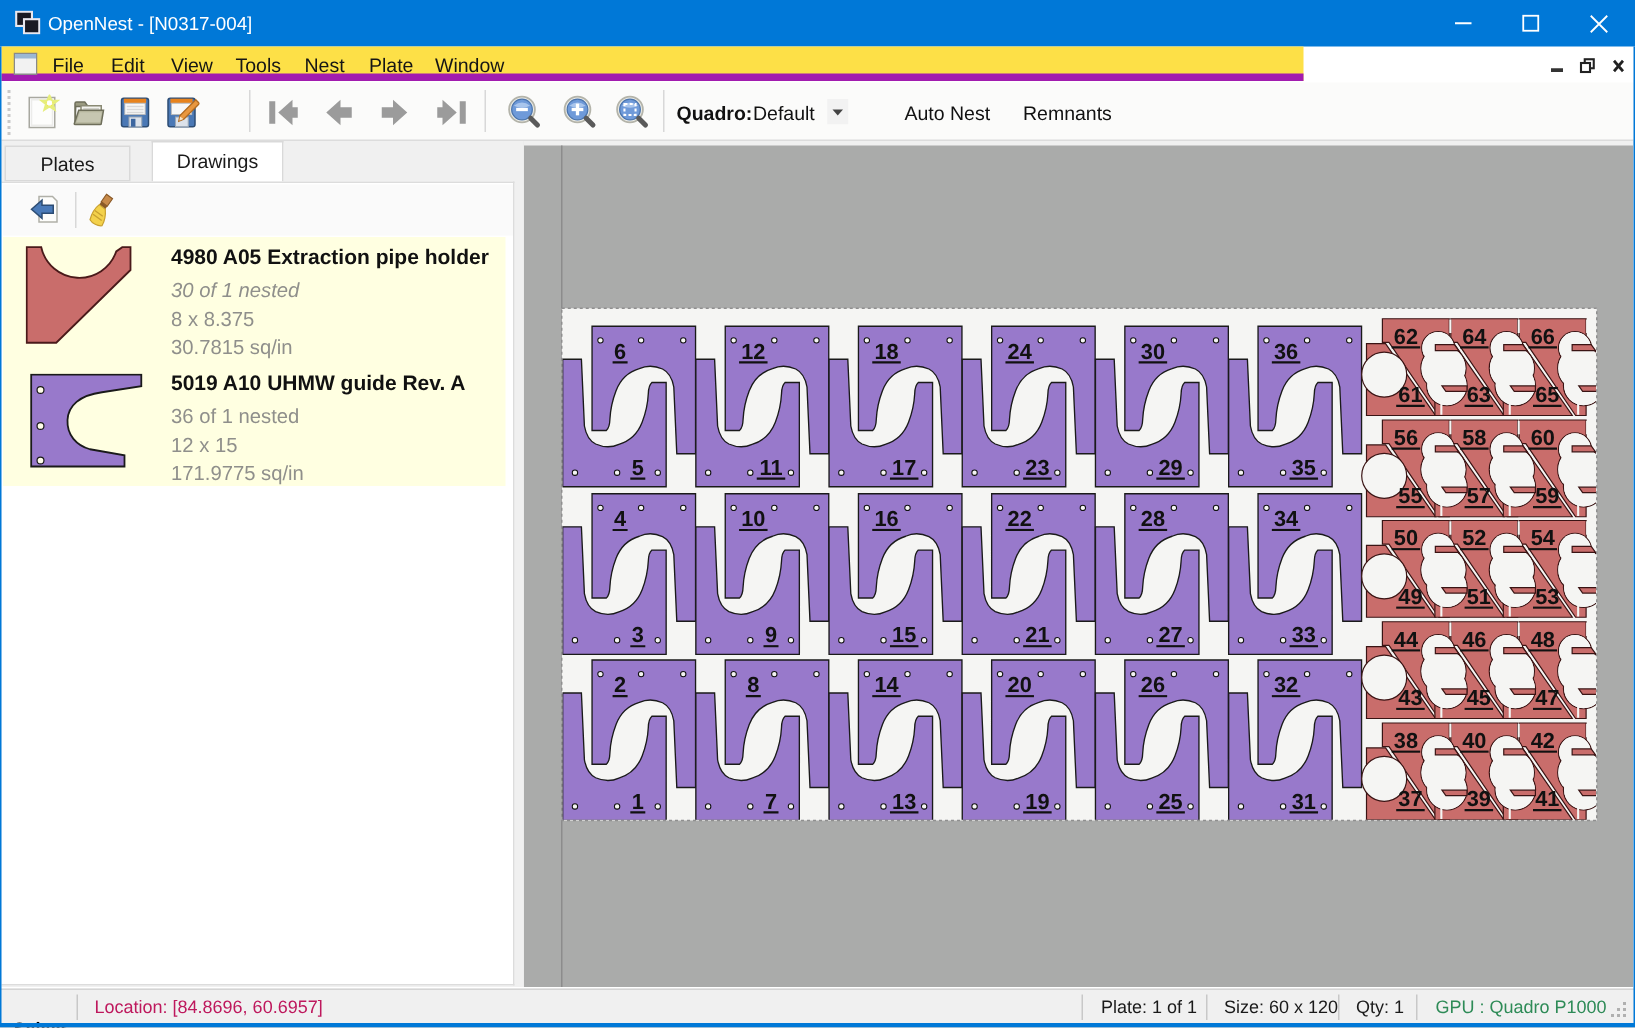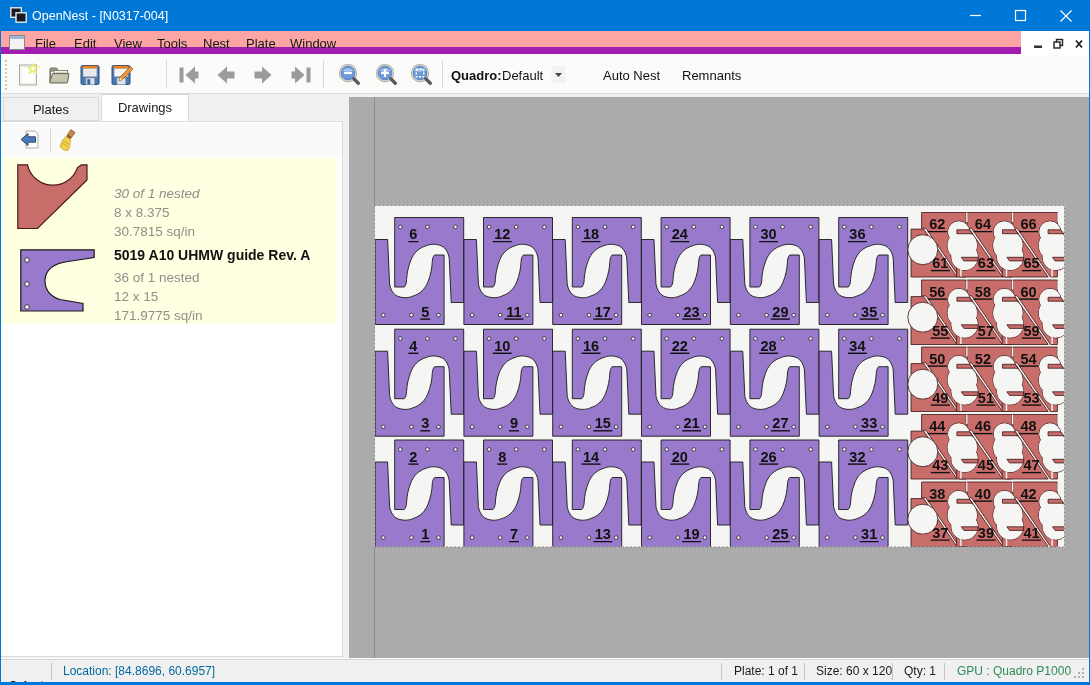--- a/index.html
+++ b/index.html
@@ -1,19 +1,19 @@
 <!DOCTYPE html>
 <html><head><meta charset="utf-8"><style>
 * { margin:0; padding:0; box-sizing:border-box; }
 html,body { width:1090px; height:685px; overflow:hidden; }
 body { font-family:"Liberation Sans",sans-serif; position:relative; background:#fff; }
 .abs { position:absolute; }
 .titlebar { left:0; top:0; width:1090px; height:31px; background:#0078d7; color:#fff; }
 .titletext { left:32px; top:8.5px; font-size:12.5px; color:#fff; }
-.menubar { left:1px; top:31px; width:1020px; height:23px; background:#fca5a5; border-bottom:7px solid #a21caf; }
+.menubar { left:1px; top:31px; width:868px; height:23px; background:#fde047; border-bottom:5px solid #a21caf; }
 .menuitem { position:absolute; top:5px; font-size:13px; color:#151515; }
 .toolbar { left:1px; top:55px; width:1088px; height:39px; background:#fbfbfa; border-bottom:1px solid #dcdcdc; }
 .tbtn { position:absolute; top:8px; width:24px; height:24px; }
 .tsep { position:absolute; top:5px; width:1px; height:28px; background:#d8d8d8; }
 .tlabel { position:absolute; top:12.5px; font-size:13px; color:#111; }
 .sidebar { left:1px; top:94px; width:348px; height:564px; background:#f0f0f0; }
 .tab { position:absolute; font-size:13px; color:#1a1a1a; text-align:center; }
 .sidecontent { position:absolute; left:0px; top:27px; width:342px; height:536px; background:#ffffff; border:1px solid #dcdcdc; border-left:none; }
 .minibar { position:absolute; left:1px; top:1px; width:340px; height:34px; background:#fafafa; }
 .itemlist { position:absolute; left:1px; top:36px; width:335px; height:166px; background:#ffffe1; }
@@ -635,60 +635,61 @@
 <g transform="translate(627.7,276.5)">
 <text x="26.3" y="16.5" font-family="Liberation Sans" font-size="14.5" font-weight="bold" fill="#111" text-anchor="middle">42</text>
           <line x1="16.8" y1="19.1" x2="35.8" y2="19.1" stroke="#111" stroke-width="1.4"></line>
 <text x="29.3" y="55.5" font-family="Liberation Sans" font-size="14.5" font-weight="bold" fill="#111" text-anchor="middle">41</text>
           <line x1="19.8" y1="58.1" x2="38.8" y2="58.1" stroke="#111" stroke-width="1.4"></line>
 </g>
 </g>
 </g>
 </svg>
 <div class="abs sidebar">
-  <div class="tab" style="left:2px;top:3px;width:96px;height:24px;background:#f0f0f0;border:1px solid #d9d9d9;line-height:24px;">Plates</div>
+  <div class="tab" style="left:2px;top:3px;width:84px;height:24px;background:#f0f0f0;border:1px solid #d9d9d9;line-height:24px;">Plates</div>
   <div class="tab" style="left:100px;top:0px;width:88px;height:27px;background:#ffffff;border:1px solid #d9d9d9;border-bottom:none;line-height:26px;">Drawings</div>
   <div class="sidecontent">
     <div class="minibar">
       <div class="abs" style="left:16px;top:5px;"><svg width="24" height="24" viewBox="0 0 24 24">
 <path d="M8,3 H17 L20,6 V20 H8 Z" fill="#fdfdfb" stroke="#b0b0a8" stroke-width="1"></path>
 <path d="M3,11.5 L10,5.5 V8.8 H17.5 V14.2 H10 V17.5 Z" fill="#4a7ab8" stroke="#2d4d74" stroke-width="1"></path>
 </svg></div>
       <div class="abs" style="left:48px;top:5px;width:1px;height:24px;background:#d8d8d8;"></div>
       <div class="abs" style="left:55px;top:5px;"><svg width="24" height="24" viewBox="0 0 24 24">
 <path d="M14,1.5 L18,4.5 L14.5,9.5 L10.5,6.5 Z" fill="#c78a4a" stroke="#8a5a28" stroke-width="0.8"></path>
 <path d="M10.5,6.5 L14.5,9.5 L13.2,11.5 L9.2,8.4 Z" fill="#8a5a28"></path>
 <path d="M9.2,8.4 L13.2,11.5 C 13.5,15 13,19 11,22.5 C 8,22.8 4.5,21 3,18.5 C 4,14.5 6.5,10.5 9.2,8.4 Z" fill="#f3d14b" stroke="#c8a030" stroke-width="0.8"></path>
 <path d="M6.2,12.3 L11.5,16.2 M5,14.8 L10.8,19" stroke="#c8a030" stroke-width="0.9"></path>
 </svg></div>
     </div>
     <div class="itemlist">
       <div class="abs" style="left:15px;top:6px;"><svg width="72" height="66" viewBox="0 0 72 66">
 <path d="M 0.8,0.8 L 10.5,0.8 A 26,26 0 0 0 60.5,3.6 L 64.5,0.8 L 70,0.8 L 70,16 L 20.5,64.5 L 0.8,64.5 Z" fill="#c96d6b" stroke="#4a1a1a" stroke-width="1.2"></path>
 </svg></div>
+      <div class="ittitle" style="top:5px;">4980 A05 Extraction pipe holder</div>
       <div class="itline" style="top:28px;font-style:italic;">30 of 1 nested</div>
       <div class="itline" style="top:47px;">8 x 8.375</div>
       <div class="itline" style="top:66px;">30.7815 sq/in</div>
       <div class="abs" style="left:18px;top:91px;"><svg width="76" height="64" viewBox="0 0 76 64">
 <path d="M 0.8,0.8 H 74.2 V 8.5 L 48,12.5 C 33,14.5 25.5,21.5 25,31 C 24.5,41 31,48 40,50.5 L 63,54.5 V 62 H 0.8 Z" fill="#9879cb" stroke="#1a1a1a" stroke-width="1.2"></path>
 <circle cx="7" cy="11" r="2.3" fill="#fffde9" stroke="#1a1a1a" stroke-width="0.8"></circle>
 <circle cx="7" cy="35" r="2.3" fill="#fffde9" stroke="#1a1a1a" stroke-width="0.8"></circle>
 <circle cx="7" cy="58" r="2.3" fill="#fffde9" stroke="#1a1a1a" stroke-width="0.8"></circle>
 </svg></div>
       <div class="ittitle" style="top:89px;">5019 A10 UHMW guide Rev. A</div>
       <div class="itline" style="top:112px;">36 of 1 nested</div>
       <div class="itline" style="top:131px;">12 x 15</div>
       <div class="itline" style="top:150px;">171.9775 sq/in</div>
     </div>
   </div>
 </div>
 <div class="abs statusbar">
   <span class="sittext" style="left:9px;color:#000;font-weight:bold;margin-top:15px;">Select</span>
   <div class="ssep" style="left:51px;"></div>
-  <span class="sittext" style="left:63px;color:#0369a1;">Location: [84.8696, 60.6957]</span>
+  <span class="sittext" style="left:63px;color:#be185d;">Location: [84.8696, 60.6957]</span>
   <div class="ssep" style="left:721px;"></div>
   <span class="sittext" style="left:734px;">Plate: 1 of 1</span>
   <div class="ssep" style="left:804px;"></div>
   <span class="sittext" style="left:816px;">Size: 60 x 120</span>
   <div class="ssep" style="left:892px;"></div>
   <span class="sittext" style="left:904px;">Qty: 1</span>
   <div class="ssep" style="left:944px;"></div>
   <span class="sittext" style="left:957px;color:#2e8b57;">GPU : Quadro P1000</span>
   <svg class="abs" style="left:1072px;top:7px;" width="14" height="13" viewBox="0 0 14 13">
     <g fill="#b0b0b0">

